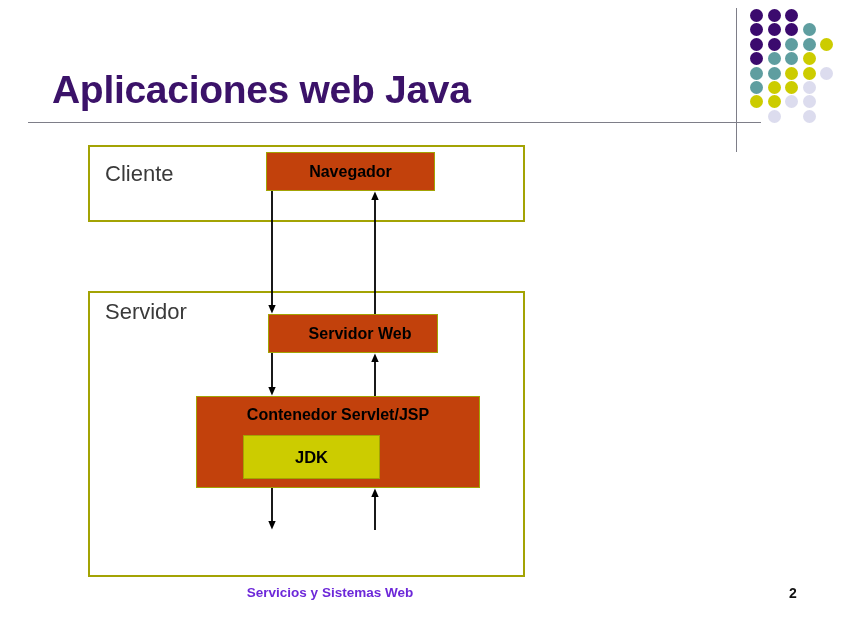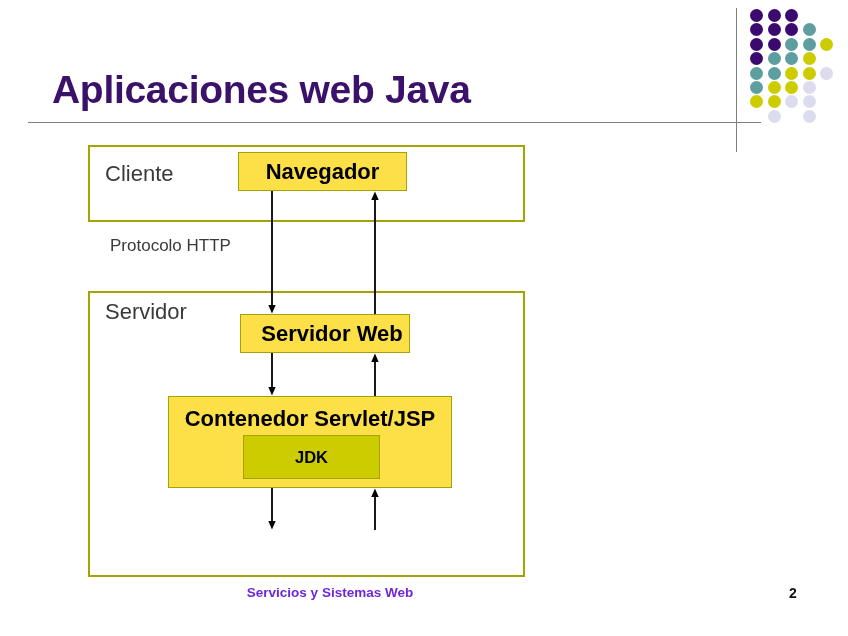--- a/index.html
+++ b/index.html
@@ -76,30 +76,31 @@
     box-sizing: border-box;
   }
   .outer-label {
     position: absolute;
     font-size: 22px;
     color: #3A3A3A;
     white-space: nowrap;
   }
   .fill-box {
     position: absolute;
-    background: #fde047;
+    background: #c2410c;
     border: 1.6px solid #A3A304;
     box-sizing: border-box;
     display: flex;
     align-items: center;
     justify-content: center;
     font-weight: bold;
-    font-size: 22px;
+    font-size: 16px;
     color: #000000;
     white-space: nowrap;
+    margin-left: 28px;
   }
   .inner-box {
     position: absolute;
     background: #CCCC00;
     border: 1.6px solid #A3A304;
     box-sizing: border-box;
     display: flex;
     align-items: center;
     justify-content: center;
     font-weight: bold;
@@ -185,21 +186,20 @@
       <div class="dot" style="left: 52.5px; top: 100.8px; background: rgb(220, 220, 238);"></div>
     </div>
 
   <div id="diagram">
 
     <div class="outer-box" style="left:88px; top:145px; width:437px; height:77px;"></div>
     <div class="outer-label" style="left:105px; top:161px;">Cliente</div>
 
     <div class="fill-box" style="left:238px; top:152px; width:169px; height:39px;">Navegador</div>
 
-    <div class="edge-label" style="left:110px; top:236px;">Protocolo HTTP</div>
 
     <div class="outer-box" style="left:88px; top:291px; width:437px; height:286px;"></div>
     <div class="outer-label" style="left:105px; top:299px;">Servidor</div>
 
     <div class="fill-box" style="left:240px; top:314px; width:170px; height:39px;padding-left:14px;">Servidor Web</div>
 
     <div class="fill-box" style="left:168px; top:396px; width:284px; height:92px; align-items:flex-start; padding-top:9px;">Contenedor Servlet/JSP</div>
 
     <div class="inner-box" style="left:243px; top:435px; width:137px; height:44px;">JDK</div>
 

